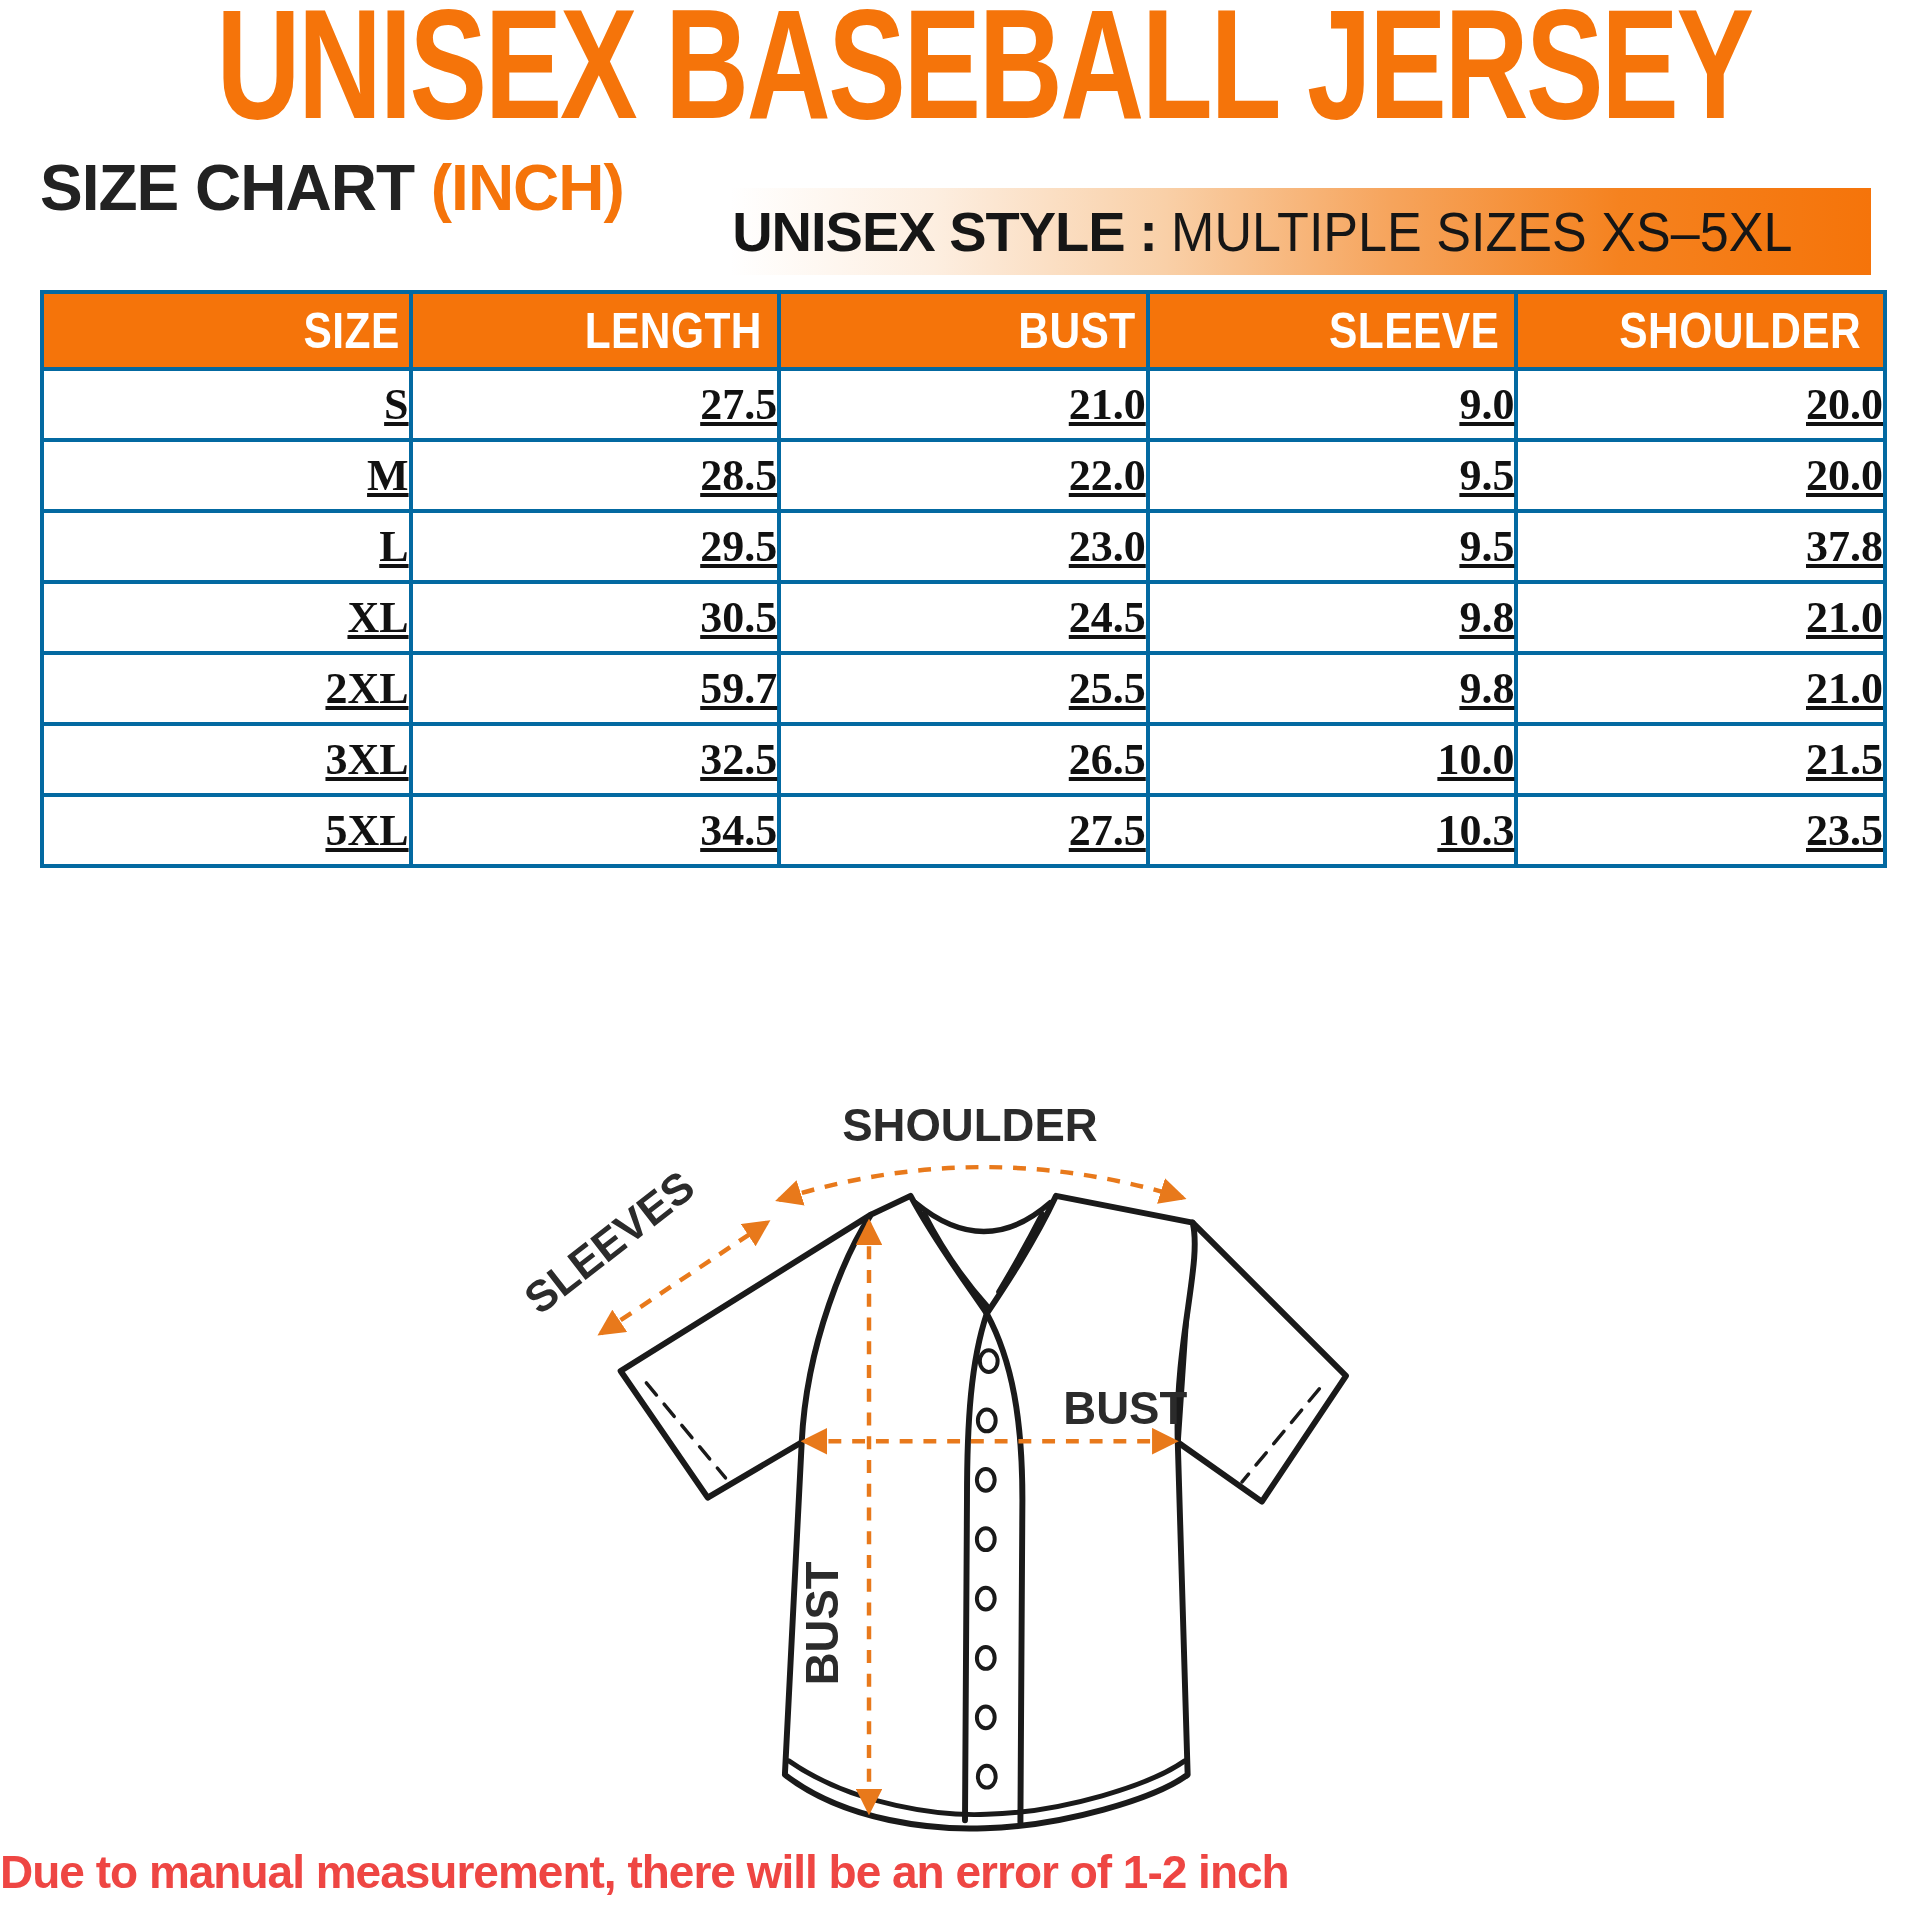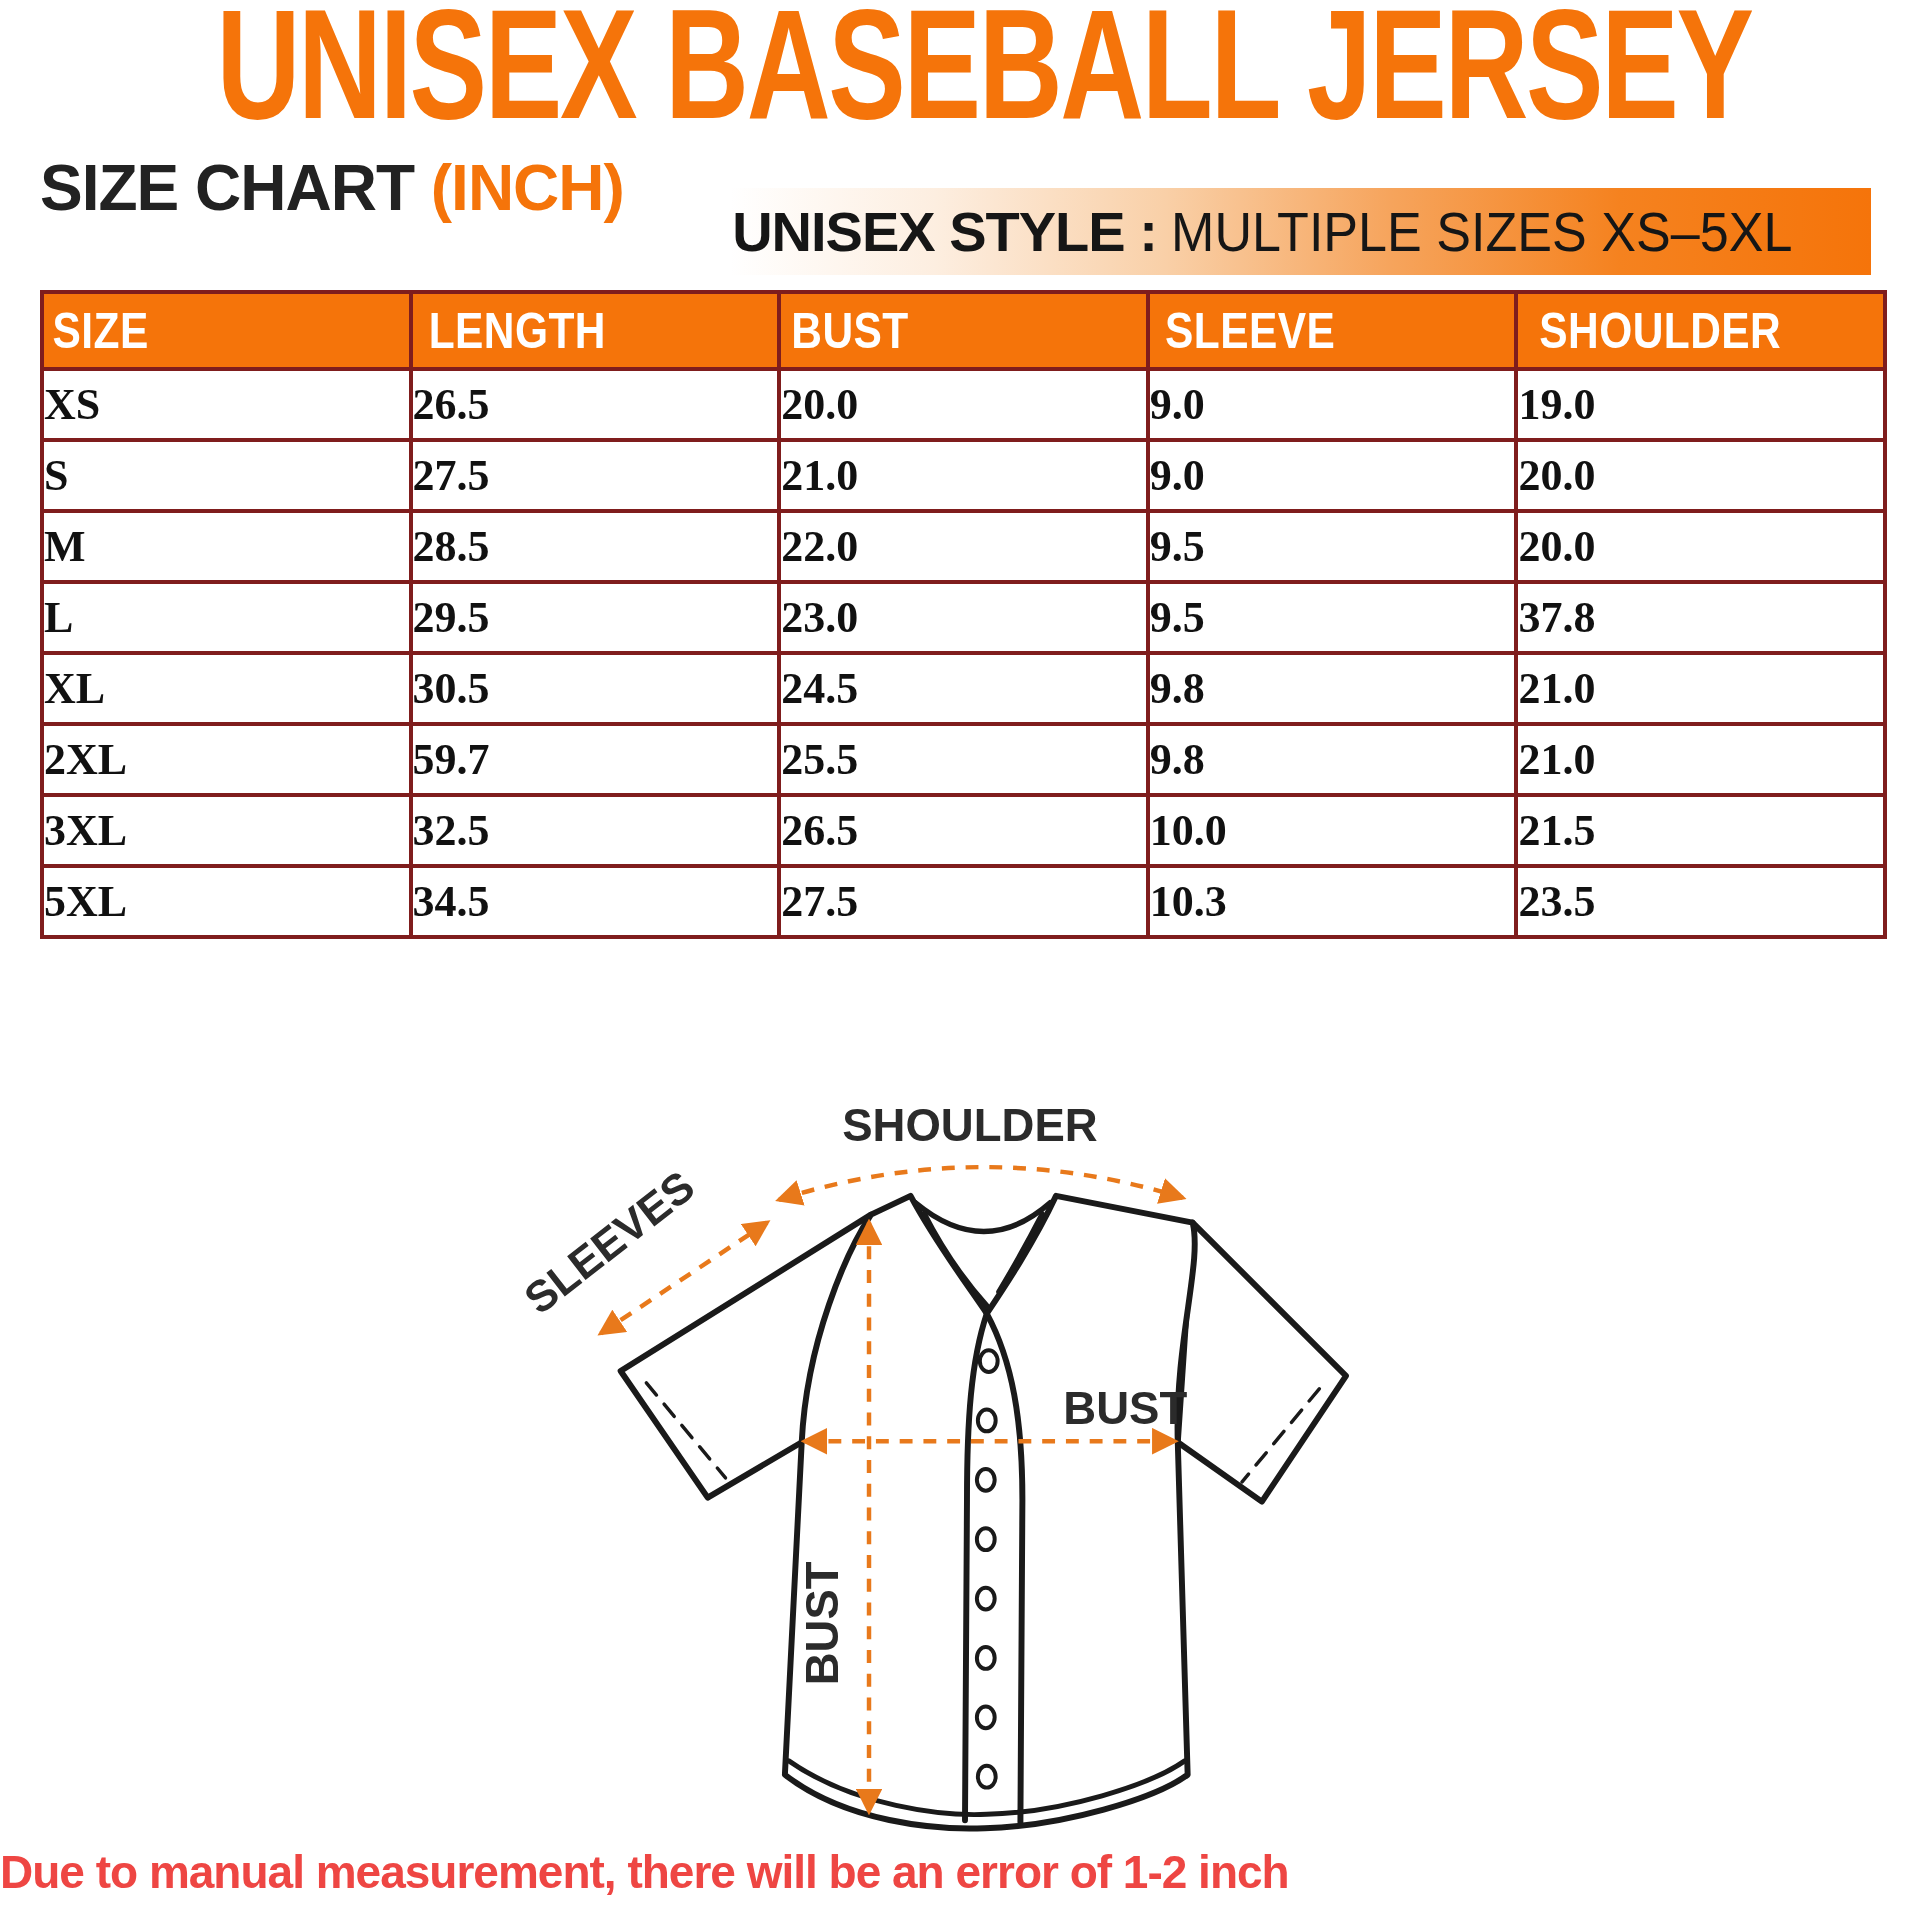--- a/index.html
+++ b/index.html
@@ -30,21 +30,21 @@
   }
   .banner-bold { font-size:56px; font-weight:bold; color:#161616; letter-spacing:-1px; }
   .banner-val  { display:inline-block; font-size:56px; font-weight:normal; color:#161616;
                  margin-left:14px; transform:scaleX(0.93); transform-origin:left center; letter-spacing:0px; }
 
   
   table.size-table {
     position:absolute; left:40px; top:290px; width:1847px;
     border-collapse:collapse; table-layout:fixed;
   }
-  .size-table th, .size-table td { border:4px solid #7f1d1d; text-align:left; vertical-align:middle; }
+  .size-table th, .size-table td { border:4px solid #0369a1; text-align:right; vertical-align:middle;text-decoration:underline; }
   .size-table th { background:#F5740A; height:77px; }
   .size-table th .cond {
     display:inline-block; color:#ffffff; font-size:50px; font-weight:bold;
     transform:scaleX(0.85); transform-origin:50% 50%; letter-spacing:0.5px;
   }
   .size-table td {
     height:71px; background:#ffffff;
     font-family:"Liberation Serif", serif; font-weight:bold; font-size:44px; color:#111111;
   }
 
@@ -78,27 +78,20 @@
   <thead>
     <tr>
         <th><span class="cond">SIZE</span></th>
         <th><span class="cond">LENGTH</span></th>
         <th><span class="cond">BUST</span></th>
         <th><span class="cond">SLEEVE</span></th>
         <th><span class="cond">SHOULDER</span></th>
       </tr>
   </thead>
   <tbody>
-      <tr>
-        <td>XS</td>
-        <td>26.5</td>
-        <td>20.0</td>
-        <td>9.0</td>
-        <td>19.0</td>
-      </tr>
       <tr>
         <td>S</td>
         <td>27.5</td>
         <td>21.0</td>
         <td>9.0</td>
         <td>20.0</td>
       </tr>
       <tr>
         <td>M</td>
         <td>28.5</td>

